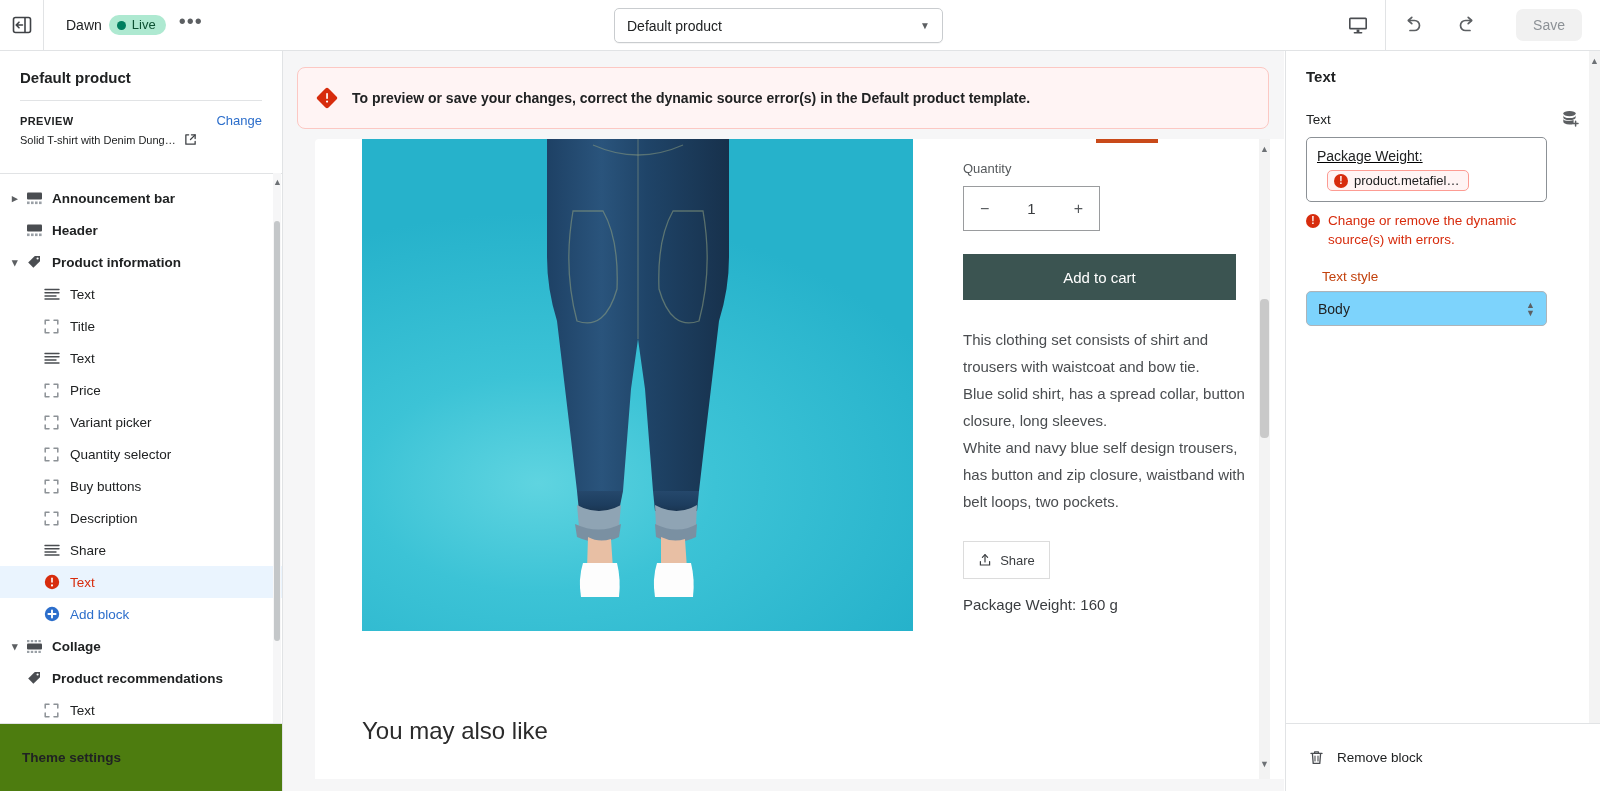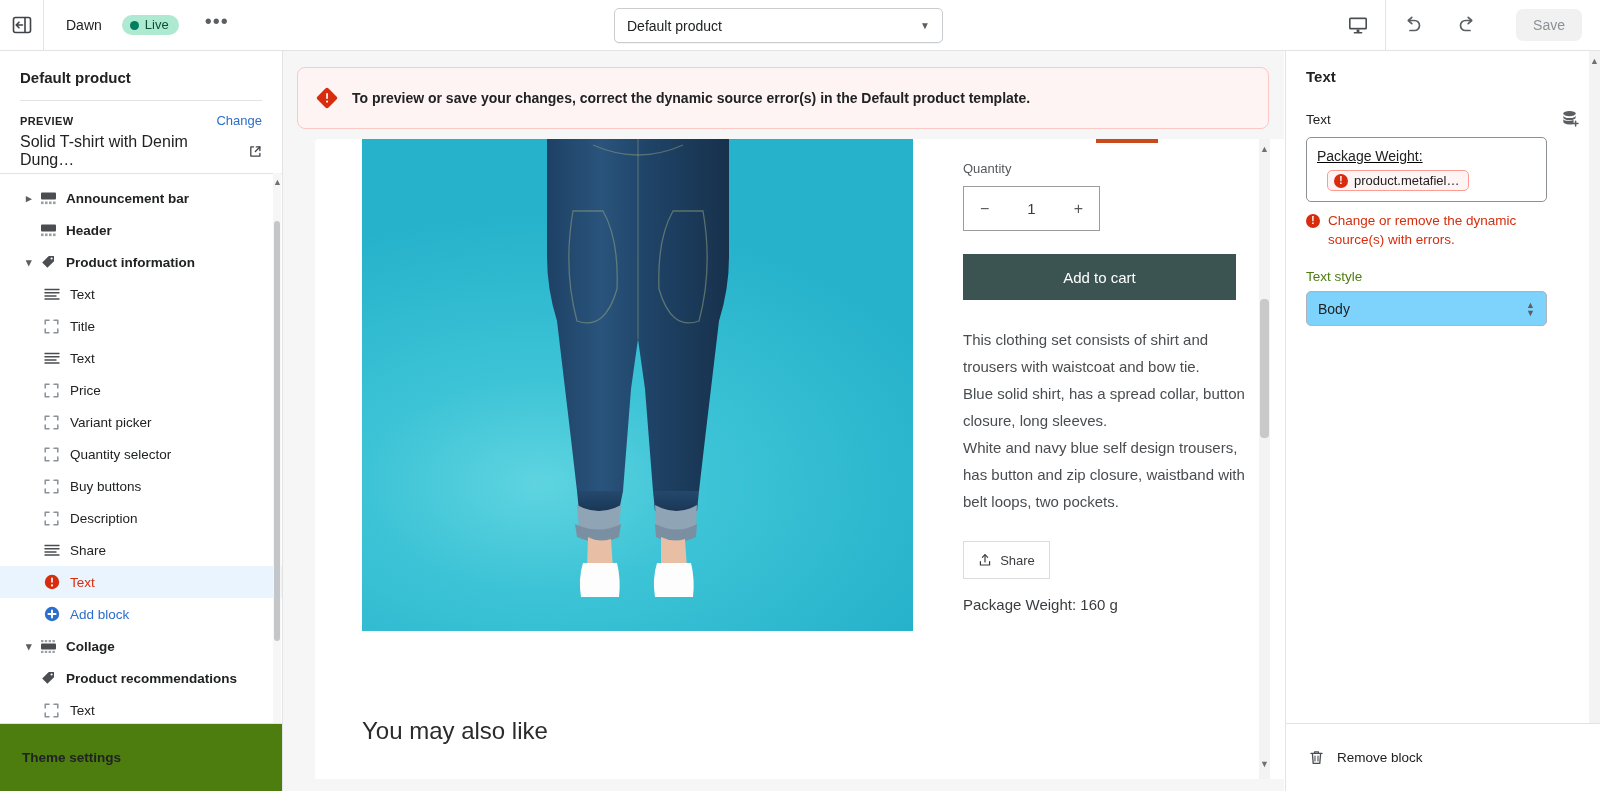--- a/index.html
+++ b/index.html
@@ -15,21 +15,21 @@
     background: #fff; border-bottom: 1px solid #e1e3e5;
     display: flex; align-items: center;
   }
   .topbar-exit {
     width: 44px; height: 50px; display: flex; align-items: center;
     justify-content: center; border-right: 1px solid #e1e3e5;
     cursor: pointer;
   }
   .exit-ico { width: 20px; height: 20px; display: block; }
   .topbar-left {
-    display: flex; align-items: center; gap: 20px; padding-left: 22px;
+    display: flex; align-items: center; gap: 7px; padding-left: 22px;
   }
   .theme-name { font-size: 14px; color: #202223; }
   .live-badge {
     display: inline-flex; align-items: center; gap: 6px;
     background: #aee9d1; color: #0c5132;
     border-radius: 10px; padding: 3px 10px 3px 8px;
     font-size: 13px; line-height: 14px;
   }
   .live-dot { width: 9px; height: 9px; border-radius: 50%; background: #007f5f; }
   .dots-btn {
@@ -78,31 +78,31 @@
   .sb-preview-row1 {
     display: flex; justify-content: space-between; align-items: baseline;
   }
   .sb-prev-label {
     font-size: 11px; font-weight: bold; letter-spacing: .4px; color: #202223;
   }
   .sb-change { font-size: 13px; color: #2c6ecb; cursor: pointer; }
   .sb-preview-row2 {
     display: flex; align-items: center; gap: 8px; margin-top: 5px;
   }
-  .sb-prev-name { font-size: 16px; color: #202223; }
+  .sb-prev-name { font-size: 11px; color: #202223; }
   .ext-ico { width: 13px; height: 13px; }
 
   .sb-scroll {
     position: absolute; top: 122px; left: 0; width: 282px; height: 601px;
     overflow: hidden; border-top: 1px solid #e1e3e5;
   }
   .sb-list { padding-top: 8px; }
   .sb-row {
     display: flex; align-items: center; height: 32px;
-    padding-left: 40px; cursor: pointer; font-size: 13.5px; color: #202223;
+    padding-left: 26px; cursor: pointer; font-size: 13.5px; color: #202223;
   }
   .sb-row.section { font-weight: bold; }
   .sb-row.child { padding-left: 44px; }
   .sb-row.selected { background: #eaf4fe; }
   .sb-arrow {
     width: 14px; margin-left: -14px; color: #5c5f62; font-size: 8px;
     display: inline-block;
   }
   .sb-arrow.down::before { content: "\25BE"; font-size: 11px; }
   .sb-arrow.right::before { content: "\25B8"; font-size: 11px; }
@@ -243,21 +243,21 @@
   }
   .err-circle {
     width: 14px; height: 14px; border-radius: 50%; background: #d72c0d;
     color: #fff; font-size: 10px; font-weight: bold; line-height: 14px;
     text-align: center; flex: none;
   }
   .rp-error {
     display: flex; gap: 8px; margin-top: 9px; width: 230px;
   }
   .rp-error-txt { font-size: 13.5px; color: #d72c0d; line-height: 19px; }
-  .rp-sublabel { font-size: 13.5px; color: #4d7c0f; margin-top: 20px; }
+  .rp-sublabel { font-size: 13.5px; color: #c2410c; margin-top: 20px; margin-left: 16px; }
   .select-box {
     margin-top: 7px; width: 241px; height: 35px;
     border: 1px solid #aeb4b9; border-radius: 5px; background: #7dd3fc;
     display: flex; align-items: center; padding: 0 11px;
     font-size: 14px; color: #202223; cursor: pointer;
     box-shadow: inset 0 1px 0 rgba(0,0,0,0.02);
   }
   .select-box .updown { margin-left: auto; font-size: 9px; color: #5c5f62; line-height: 8px; }
 
   .rp-track {

